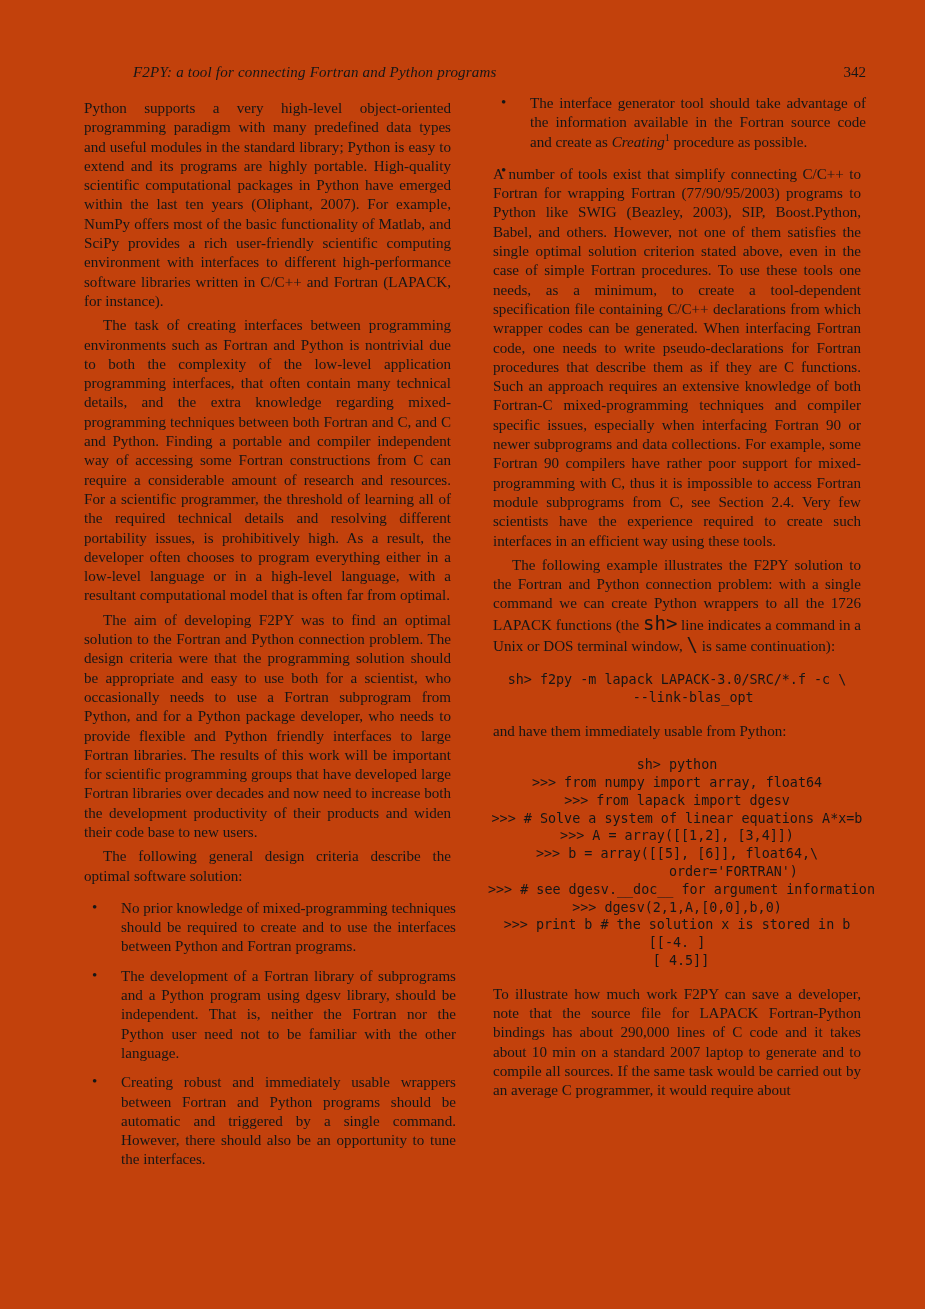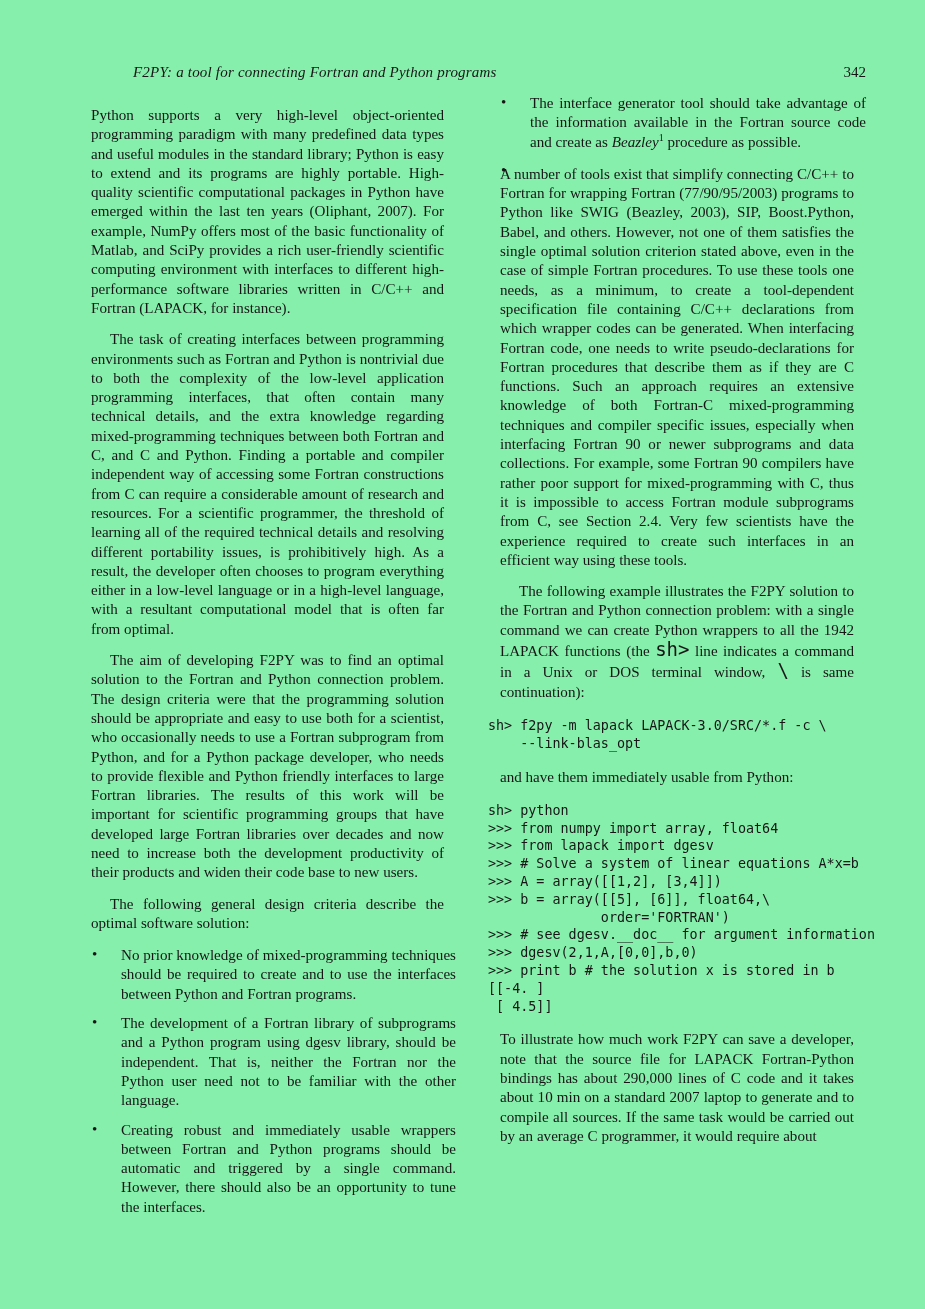--- a/index.html
+++ b/index.html
@@ -5,21 +5,21 @@
   * { box-sizing: border-box; }
   html, body { margin: 0; padding: 0; }
   body {
     width: 925px; height: 1309px;
     background: #f6f6f4;
     font-family: "Liberation Serif", serif;
   }
   .page {
     position: relative;
     width: 925px; height: 1309px;
-    background: #86efac;
+    background: #c2410c;
     color: #161616;
     overflow: hidden;
   }
   .header {
     position: absolute;
     top: 64px; left: 79px; width: 787px;
     display: flex; align-items: baseline;
     font-size: 15px;
   }
   .header .title {
@@ -32,34 +32,34 @@
     position: absolute;
     top: 94px; left: 79px; width: 787px;
     display: flex; gap: 32px;
   }
   .col {
     width: 378px;
     font-size: 15.1px;
     line-height: 19.3px;
     text-align: justify;
   }
-  .col p { margin: 12px; }
+  .col p { margin: 5px; }
   p.ind { text-indent: 19px; }
   ul.blist { list-style: none; margin: 13px 0 13px 0; padding: 0; }
   .col > ul.first { margin-top: 0; }
   ul.blist li { position: relative; padding-left: 42px; margin: 0 0 10px 0; }
   ul.blist li:last-child { margin-bottom: 0; }
   .marker { position: absolute; left: 13px; top: -1px; }
   pre.code {
     font-family: "DejaVu Sans Mono", "Liberation Mono", monospace;
     font-size: 13.4px;
     line-height: 17.8px;
     margin: 15px 0 15px 0;
     white-space: pre;
-    text-align: left;
+    text-align: center;
   }
   .mono {
     font-family: "DejaVu Sans Mono", "Liberation Mono", monospace;
     font-size: 19px;
   }
   .it { font-style: italic; }
   sup.fn { font-size: 10px; vertical-align: super; line-height: 0; }
 </style>
 </head>
 <body>
@@ -91,28 +91,28 @@
           <span class="marker">•</span>
           <span>Creating robust and immediately usable wrappers between Fortran and Python programs should be automatic and triggered by a single command. However, there should also be an opportunity to tune the interfaces.</span>
         </li>
       </ul>
     </div>
 
     <div class="col">
       <ul class="blist first">
         <li>
           <span class="marker">•</span>
-          <span><span>The interface generator tool should take advantage of the information available in the Fortran source code and create as </span><span class="it">Beazley</span><sup class="fn">1</sup><span> procedure as possible.</span></span>
+          <span><span>The interface generator tool should take advantage of the information available in the Fortran source code and create as </span><span class="it">Creating</span><sup class="fn">1</sup><span> procedure as possible.</span></span>
         </li>
         <li>
           <span class="marker">•</span>
         </li>
       </ul>
       <p>A number of tools exist that simplify connecting C/C++ to Fortran for wrapping Fortran (77/90/95/2003) programs to Python like SWIG (Beazley, 2003), SIP, Boost.Python, Babel, and others. However, not one of them satisfies the single optimal solution criterion stated above, even in the case of simple Fortran procedures. To use these tools one needs, as a minimum, to create a tool-dependent specification file containing C/C++ declarations from which wrapper codes can be generated. When interfacing Fortran code, one needs to write pseudo-declarations for Fortran procedures that describe them as if they are C functions. Such an approach requires an extensive knowledge of both Fortran-C mixed-programming techniques and compiler specific issues, especially when interfacing Fortran 90 or newer subprograms and data collections. For example, some Fortran 90 compilers have rather poor support for mixed-programming with C, thus it is impossible to access Fortran module subprograms from C, see Section 2.4. Very few scientists have the experience required to create such interfaces in an efficient way using these tools.</p>
-      <p class="ind"><span>The following example illustrates the F2PY solution to the Fortran and Python connection problem: with a single command we can create Python wrappers to all the 1942 LAPACK functions (the </span><span class="mono">sh&gt;</span><span> line indicates a command in a Unix or DOS terminal window, </span><span class="mono">\</span><span> is same continuation):</span></p>
+      <p class="ind"><span>The following example illustrates the F2PY solution to the Fortran and Python connection problem: with a single command we can create Python wrappers to all the 1726 LAPACK functions (the </span><span class="mono">sh&gt;</span><span> line indicates a command in a Unix or DOS terminal window, </span><span class="mono">\</span><span> is same continuation):</span></p>
       <pre class="code">sh&gt; f2py -m lapack LAPACK-3.0/SRC/*.f -c \
     --link-blas_opt</pre>
       <p>and have them immediately usable from Python:</p>
       <pre class="code">sh&gt; python
 &gt;&gt;&gt; from numpy import array, float64
 &gt;&gt;&gt; from lapack import dgesv
 &gt;&gt;&gt; # Solve a system of linear equations A*x=b
 &gt;&gt;&gt; A = array([[1,2], [3,4]])
 &gt;&gt;&gt; b = array([[5], [6]], float64,\
               order='FORTRAN')

